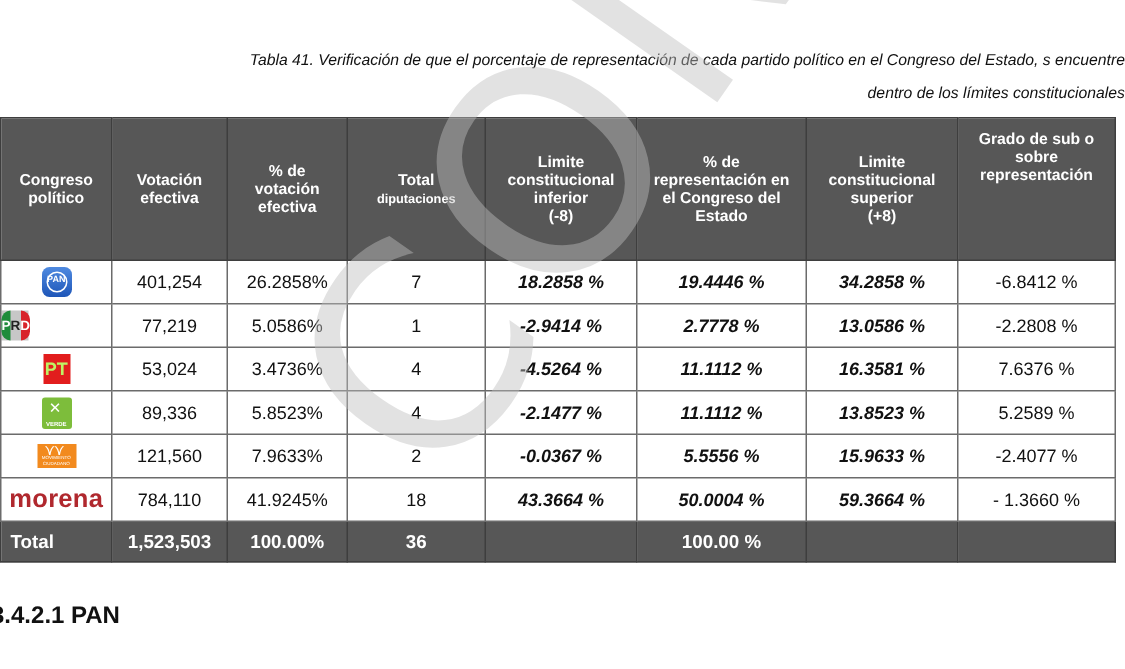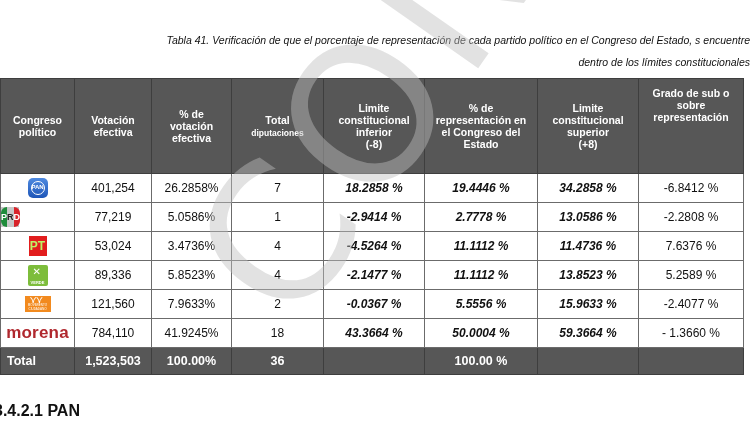--- a/index.html
+++ b/index.html
@@ -89,21 +89,21 @@
       <td class="b">13.0586 %</td>
       <td>-2.2808 %</td>
     </tr>
     <tr>
       <td><span class="logo pt">PT</span></td>
       <td>53,024</td>
       <td>3.4736%</td>
       <td>4</td>
       <td class="b">-4.5264 %</td>
       <td class="b">11.1112 %</td>
-      <td class="b">11.4736 %</td>
+      <td class="b">16.3581 %</td>
       <td>7.6376 %</td>
     </tr>
     <tr>
       <td><span class="logo verde"><span>VERDE</span></span></td>
       <td>89,336</td>
       <td>5.8523%</td>
       <td>4</td>
       <td class="b">-2.1477 %</td>
       <td class="b">11.1112 %</td>
       <td class="b">13.8523 %</td>

